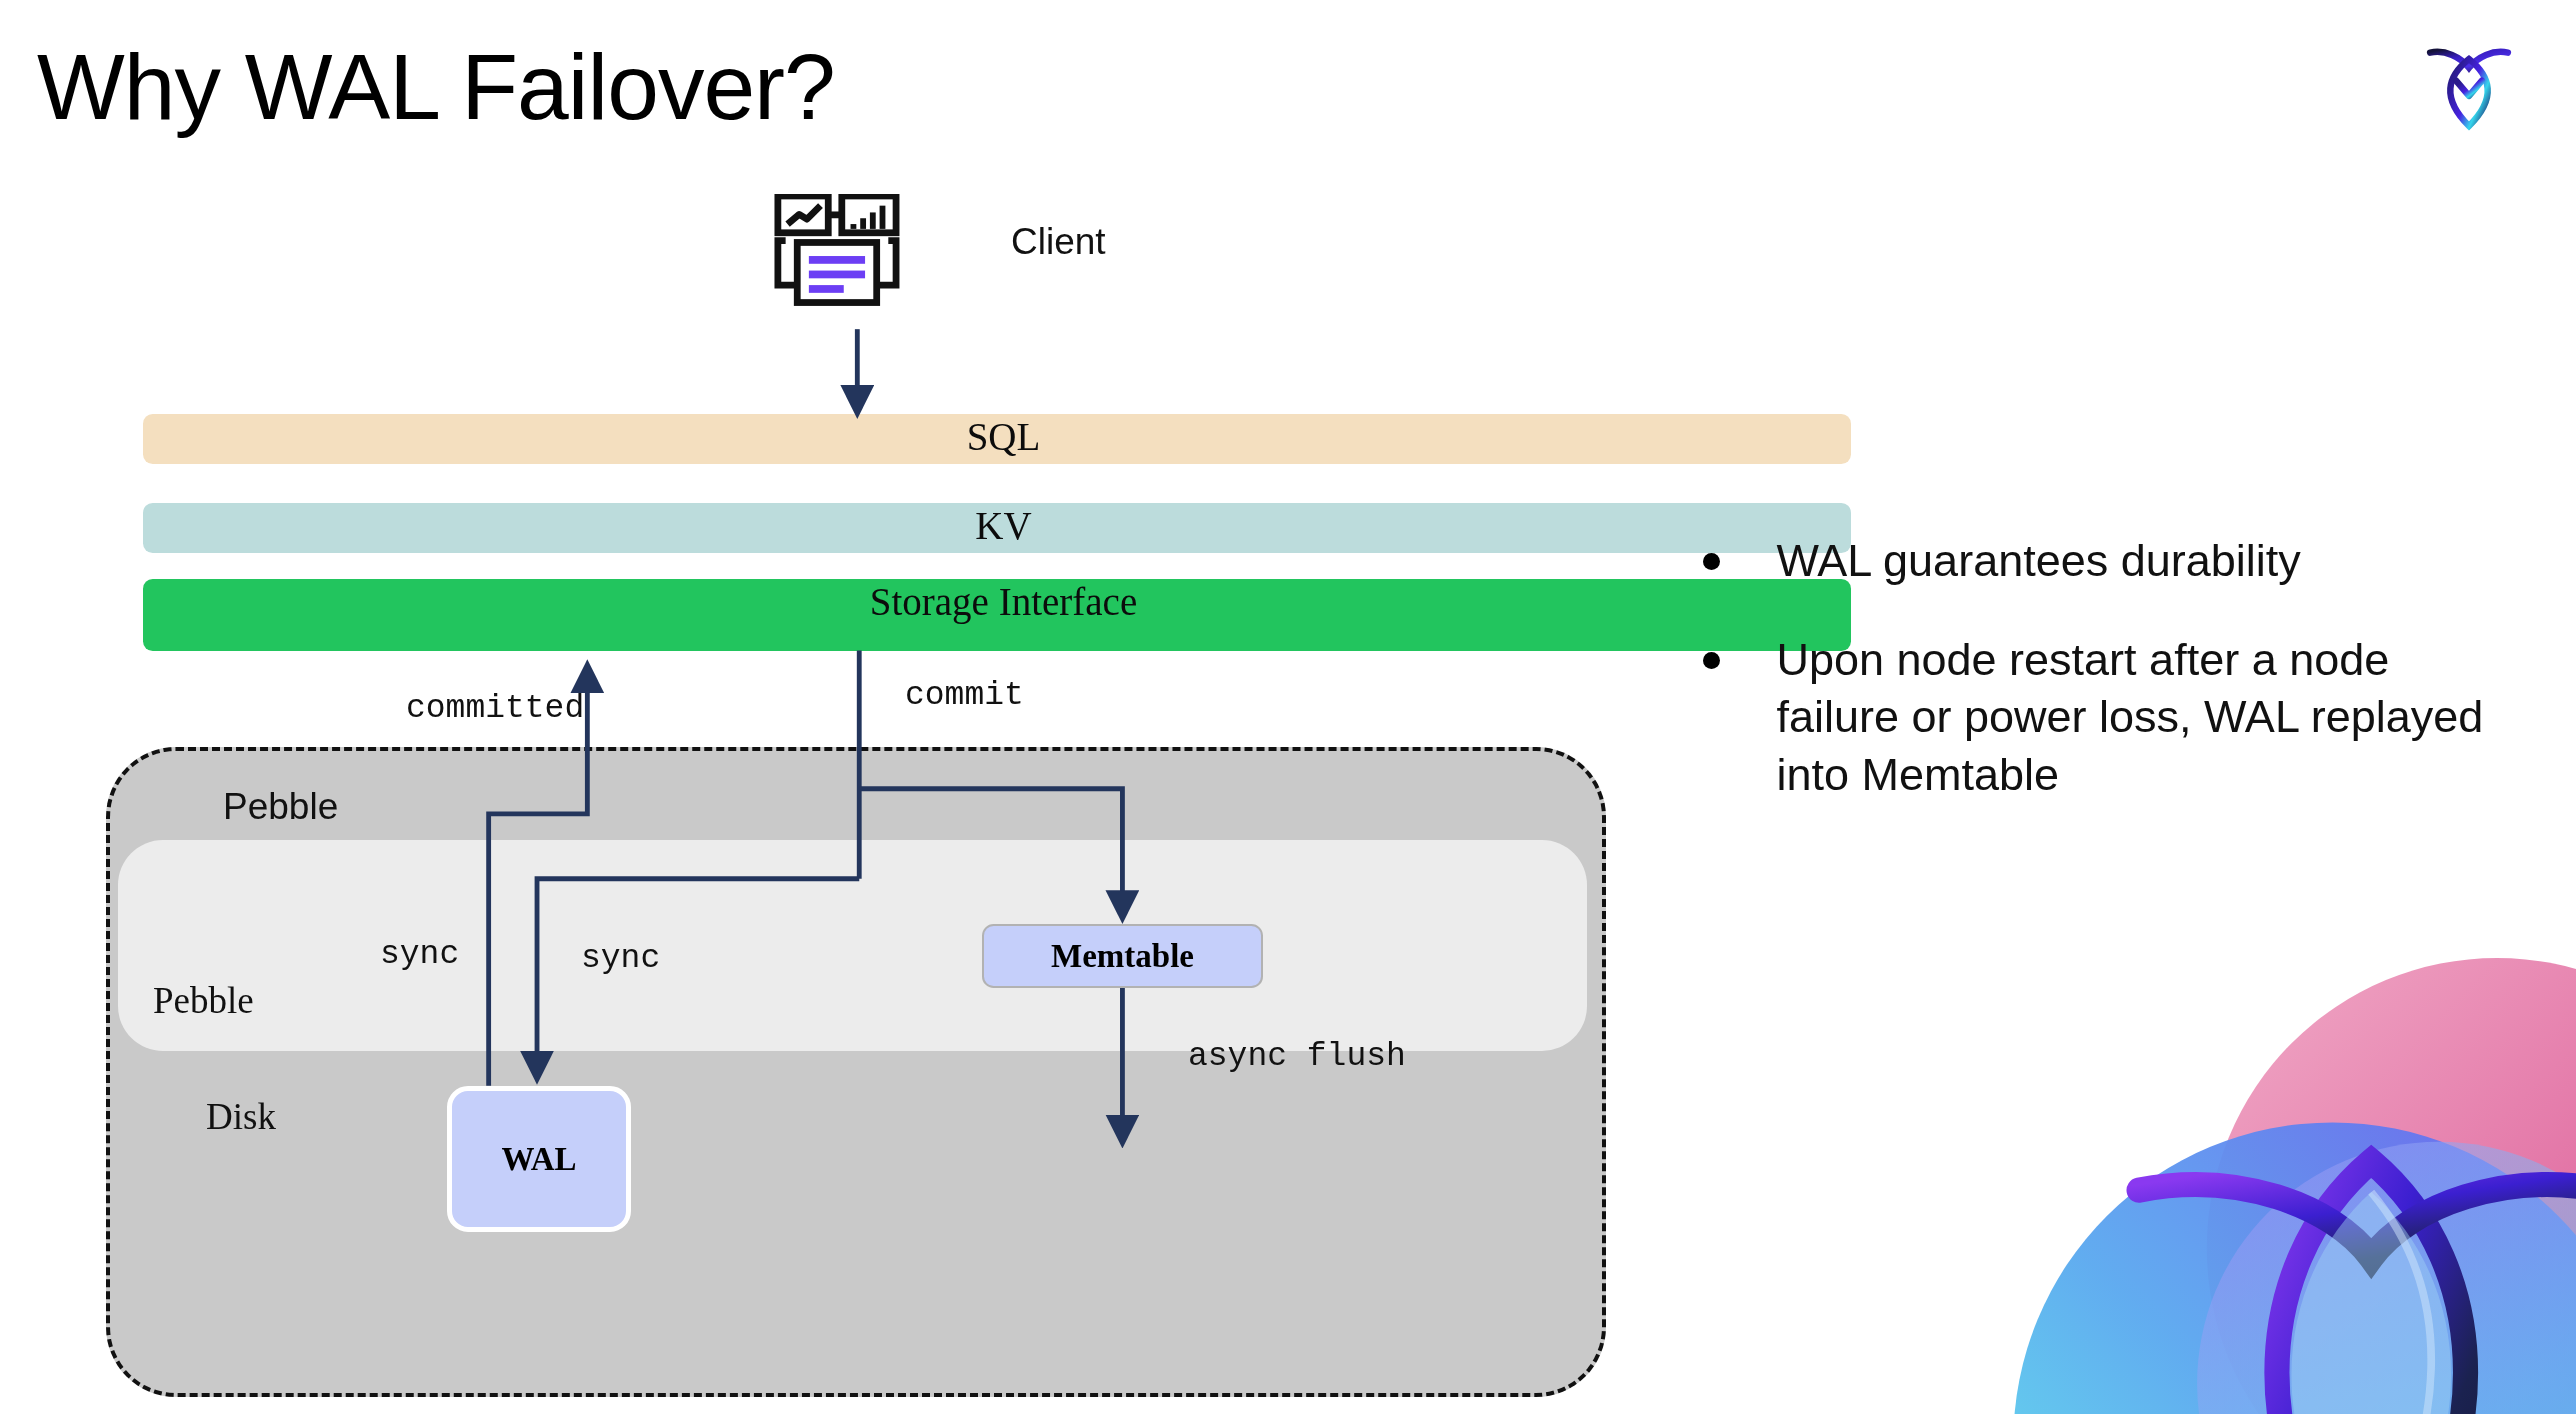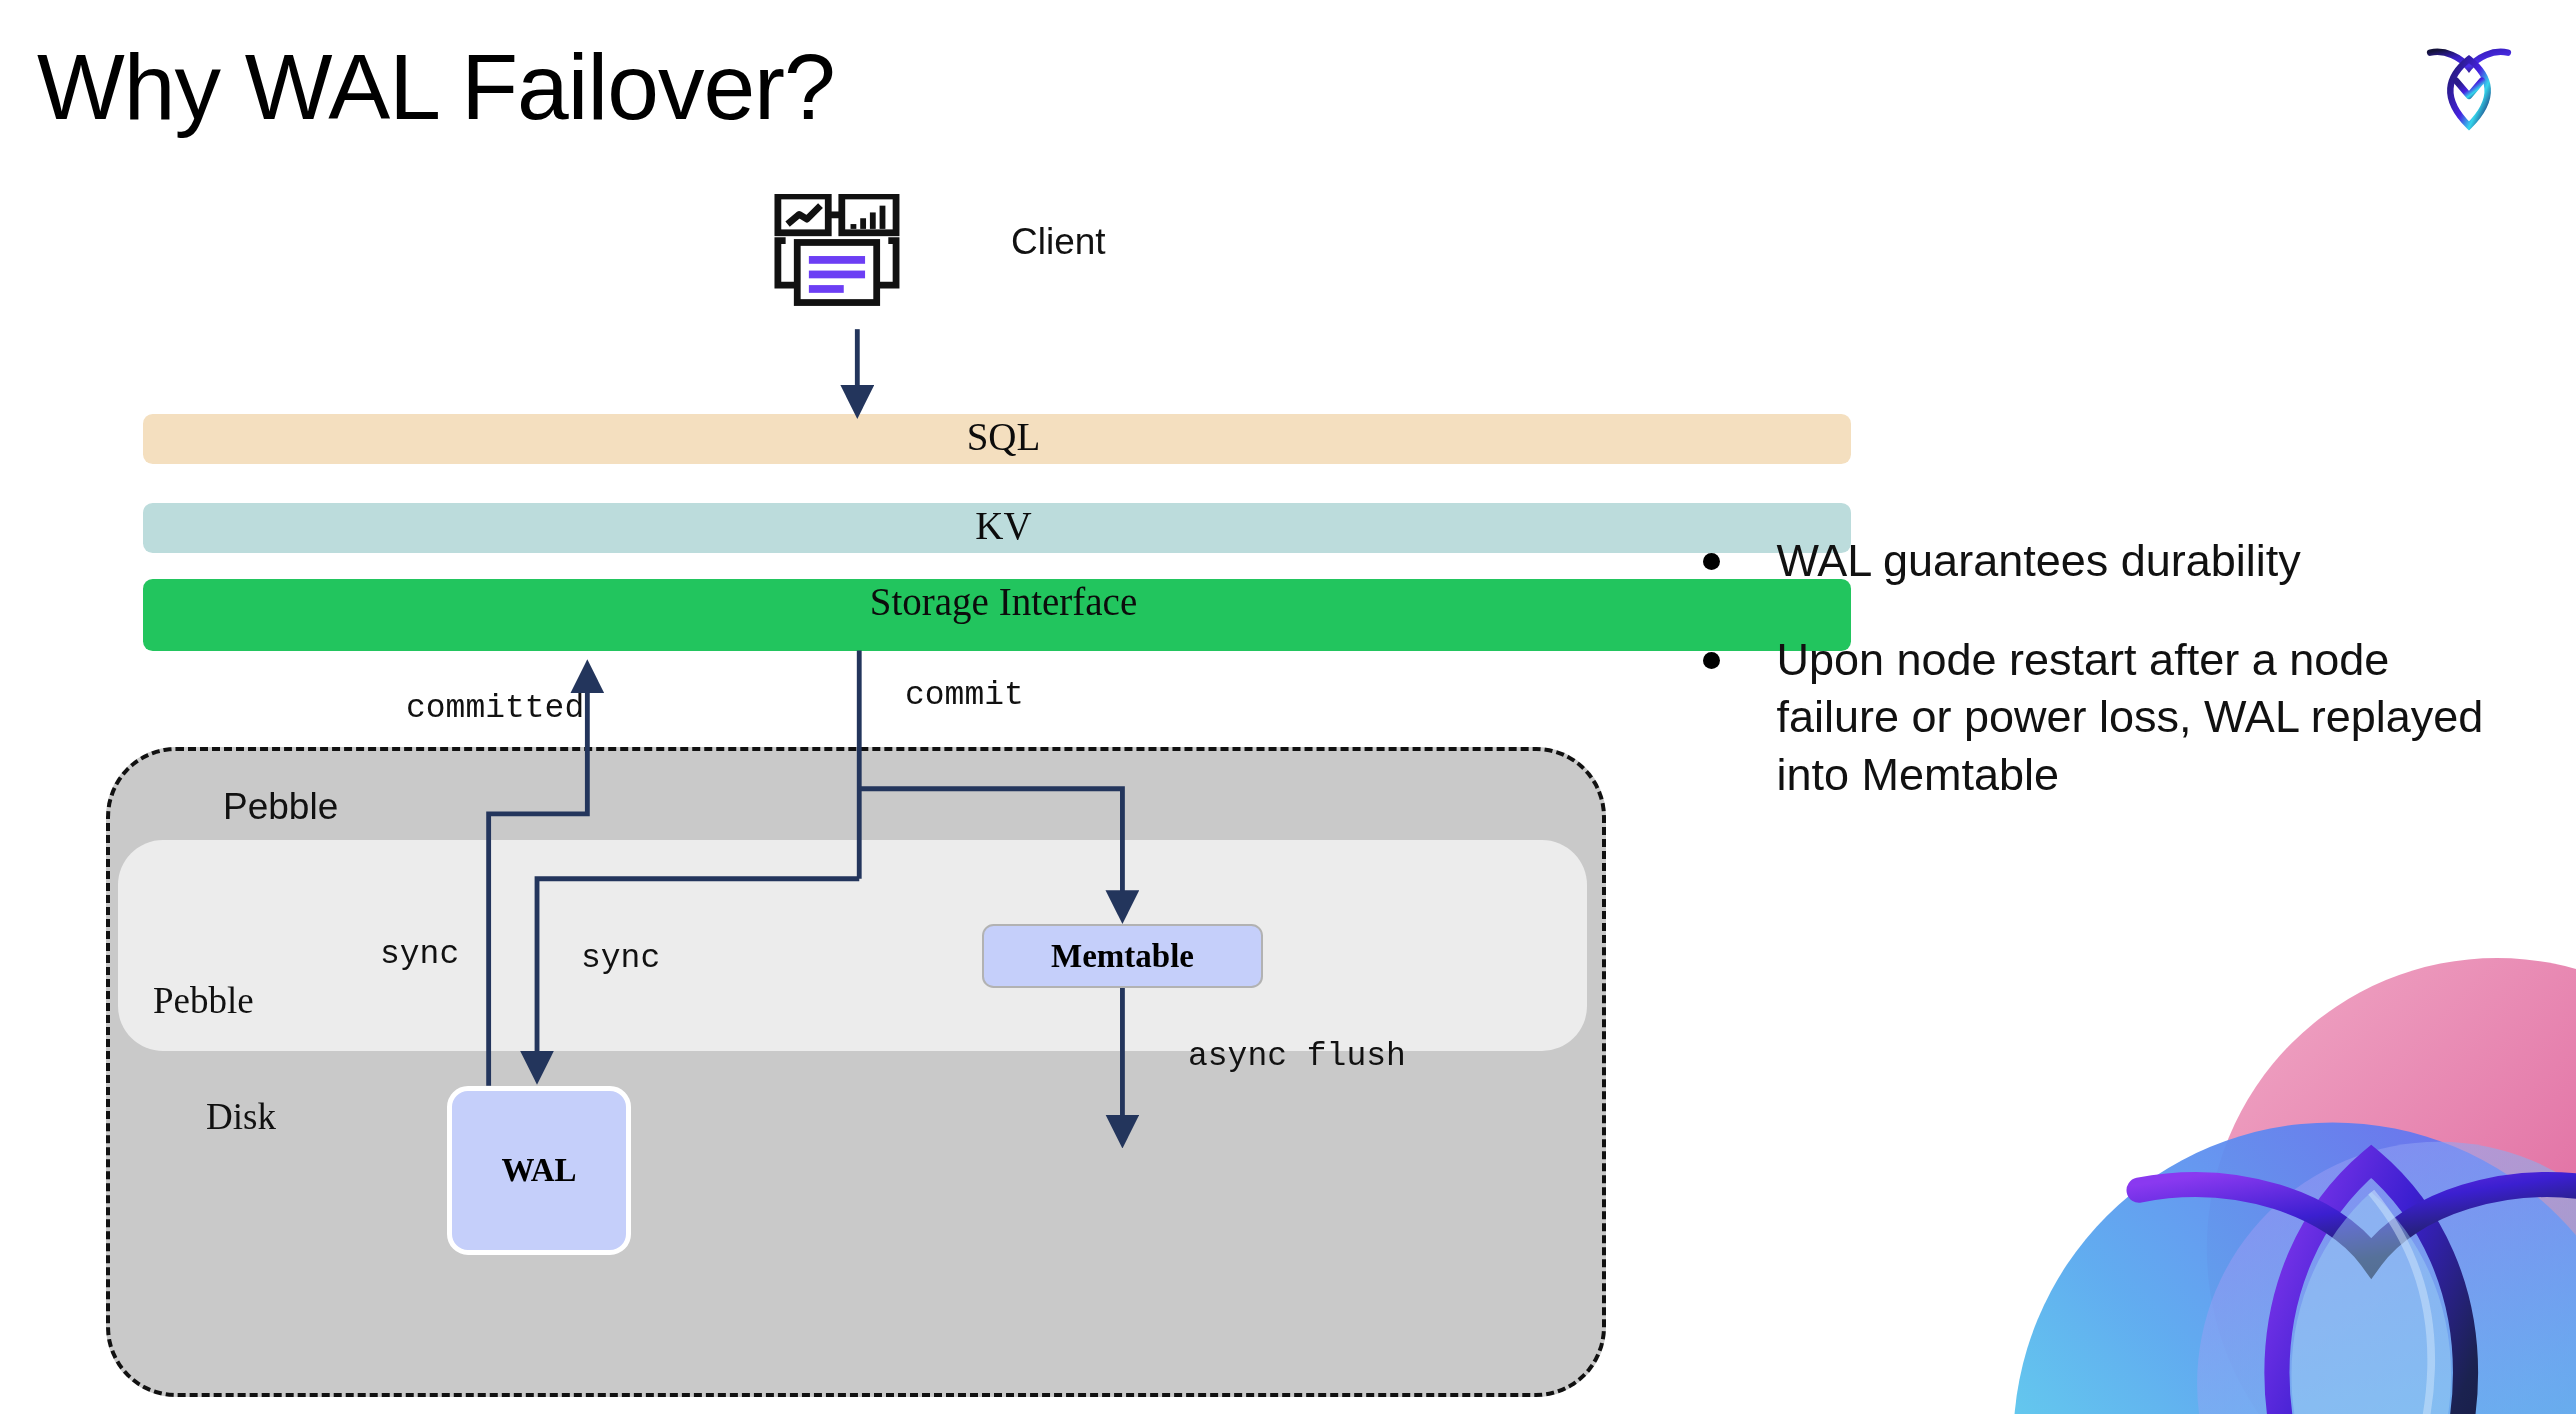--- a/index.html
+++ b/index.html
@@ -80,21 +80,21 @@
   
   .node{
     position:absolute;
     background:#c5cffa;
     display:flex;align-items:center;justify-content:center;
     font-family:"Liberation Serif", serif;
     font-weight:bold;font-size:33px;color:#000;
     box-sizing:border-box;
   }
   .node-memtable{left:982px;top:924px;width:281px;height:64px;border-radius:11.6px;border:2.9px solid #b2b2b2;}
-  .node-wal{left:447px;top:1086px;width:184px;height:169px;border-radius:21px;border:5.8px solid #ffffff;text-align:right;}
+  .node-wal{left:447px;top:1086px;width:184px;height:146px;border-radius:21px;border:5.8px solid #ffffff;text-align:right;}
   .node-sstable{left:982px;top:1149px;width:276px;height:165px;border-radius:21px;border:5.8px solid #ffffff;}
 
   
   .edge-label{
     position:absolute;font-size:33px;color:#111;white-space:nowrap;
     font-family:Liberation Mono, monospace;
   }
   .lbl-committed{left:406px;top:690px;}
   .lbl-commit{left:905px;top:677px;}
   .lbl-sync1{left:380px;top:936px;}

